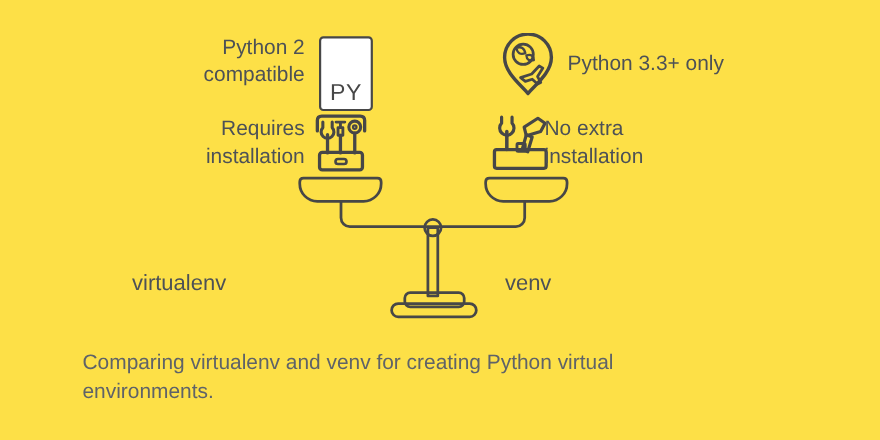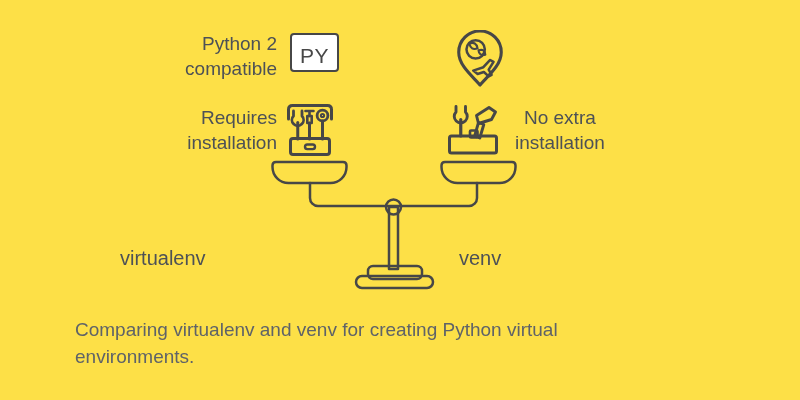--- a/index.html
+++ b/index.html
@@ -7,21 +7,21 @@
     position:relative;width:800px;height:400px;background:#fde047;overflow:hidden;
     font-family:"Liberation Sans","DejaVu Sans",sans-serif;color:#4d5156;
   }
   .abs{position:absolute;}
   .feature-text{
     font-size:19px;line-height:25px;white-space:pre-line;color:#4d5156;
   }
   .right-align{text-align:right;}
   .left-align{text-align:left;}
   .py-box{
-    position:absolute;left:290px;top:33px;width:49px;height:39px;
+    position:absolute;left:290px;top:33px;width:49px;height:68px;
     box-sizing:border-box;border:2.5px solid #474747;border-radius:4px;background:#fff;
     display:flex;align-items:flex-end;justify-content:center;
   }
   .py-box span{
     font-size:21px;font-weight:400;color:#474747;letter-spacing:0.5px;
     padding-bottom:4px;line-height:1;
   }
   .pan-label{
     font-size:20px;color:#4d5156;text-align:left;width:200px;
   }
@@ -44,20 +44,21 @@
     <span>PY</span>
   </div>
 
   <svg class="abs" style="left:454px;top:30px;" width="52" height="58" viewBox="0 0 52 60">
     <path class="stroke" stroke-width="3.2" d="M26 57 C 21 50 4 38 4 23 A 22 22 0 0 1 48 23 C 48 38 31 50 26 57 Z"></path>
     <circle class="stroke" stroke-width="2.6" cx="21.5" cy="20" r="9.5"></circle>
     <path class="stroke" stroke-width="2.2" d="M15 14 q7 -2.5 8.5 5 q-7 2.5 -8.5 -5 z M24.5 21 q6.5 -2 7 4.5 q-6.5 1.7 -7 -4.5 z"></path>
     <path class="stroke" stroke-width="2.6" fill="#ffffff" d="M19 42 L29.5 38.5 L36.5 31 L40 33 L35 41 L38 46.5 L35 48 L30 43.5 L23.5 45.5 Z"></path>
   </svg>
 
+  <div class="abs feature-text left-align" style="left:516px;top:46px;">Python 3.3+ only</div>
 
   <div class="abs feature-text right-align" style="right:523px;top:105px;">Requires
 installation</div>
 
   <svg class="abs" style="left:285px;top:102px;" width="50" height="56" viewBox="0 0 50 56">
     <path class="stroke" stroke-width="3" d="M3.5 17 V7.5 Q3.5 3.5 7.5 3.5 H42.5 Q46.5 3.5 46.5 7.5 V17"></path>
 
     <path class="stroke" stroke-width="2.8" d="M8.5 9 v5 a5.8 5.8 0 1 0 8.5 0 V9"></path>
     <path class="stroke" stroke-width="3" d="M12.75 20.5 V37"></path>
 
@@ -79,21 +80,21 @@
     <path class="stroke" stroke-width="3.2" d="M14.75 19.5 V36"></path>
 
     <path class="stroke" stroke-width="2.9" fill="#fff" d="M30.5 15.5 L43 7.5 L49.5 12 L45.5 19.5 L32.5 23.5 Z"></path>
     <path class="stroke" stroke-width="2.9" fill="#fff" d="M32.5 22.5 L37.8 24.5 L33.8 38 L28.6 36.2 Z"></path>
 
     <rect class="stroke" stroke-width="2.6" fill="#fff" x="24" y="30.5" width="7.5" height="7" rx="1"></rect>
 
     <rect class="stroke" stroke-width="3" fill="#fff" x="3.5" y="36" width="47" height="17" rx="2"></rect>
   </svg>
 
-  <div class="abs feature-text left-align" style="left:515px;top:105px;text-align:center;">No extra
+  <div class="abs feature-text left-align" style="left:495px;top:105px;">No extra
 installation</div>
 
   <svg class="abs" style="left:250px;top:150px;" width="300" height="145" viewBox="0 0 300 145">
 
     <path class="stroke" stroke-width="2.5" d="M60 33 V48 a8 8 0 0 0 8 8 H219 a8 8 0 0 0 8 -8 V33"></path>
 
     <rect class="stroke" stroke-width="2.5" fill="#f0f0f0" x="139" y="57" width="9" height="62"></rect>
 
     <rect class="stroke" stroke-width="2.5" fill="#f0f0f0" x="118" y="116" width="54" height="13" rx="5"></rect>
     <rect class="stroke" stroke-width="2.5" fill="#f0f0f0" x="106" y="126" width="77" height="12" rx="6"></rect>

